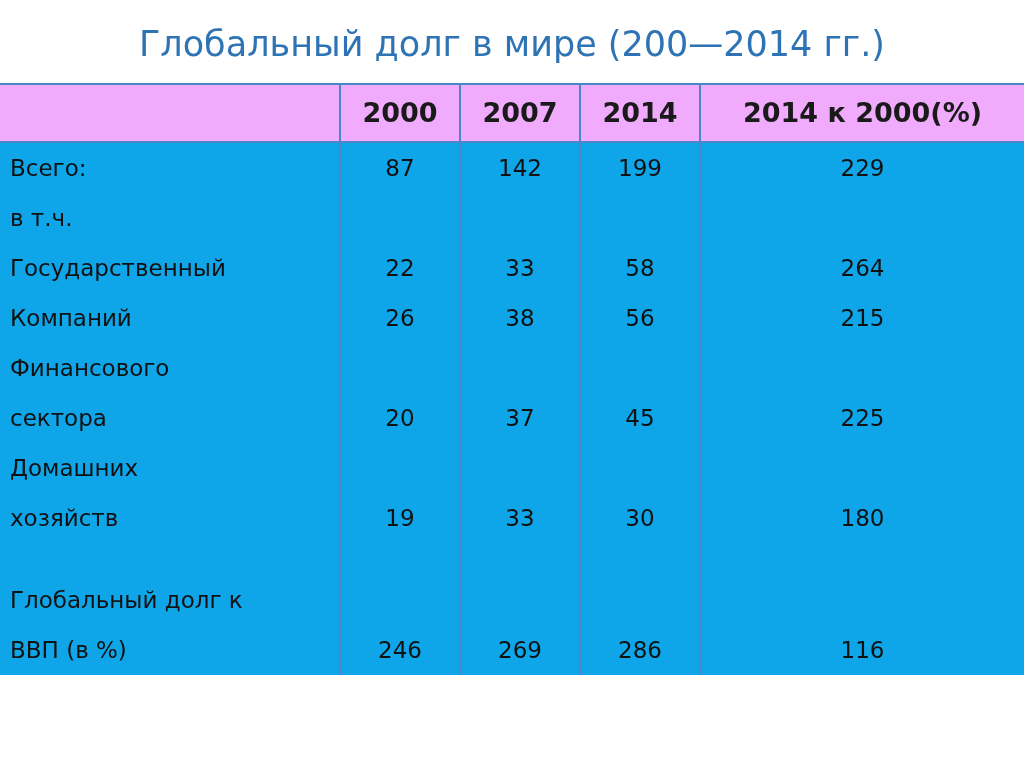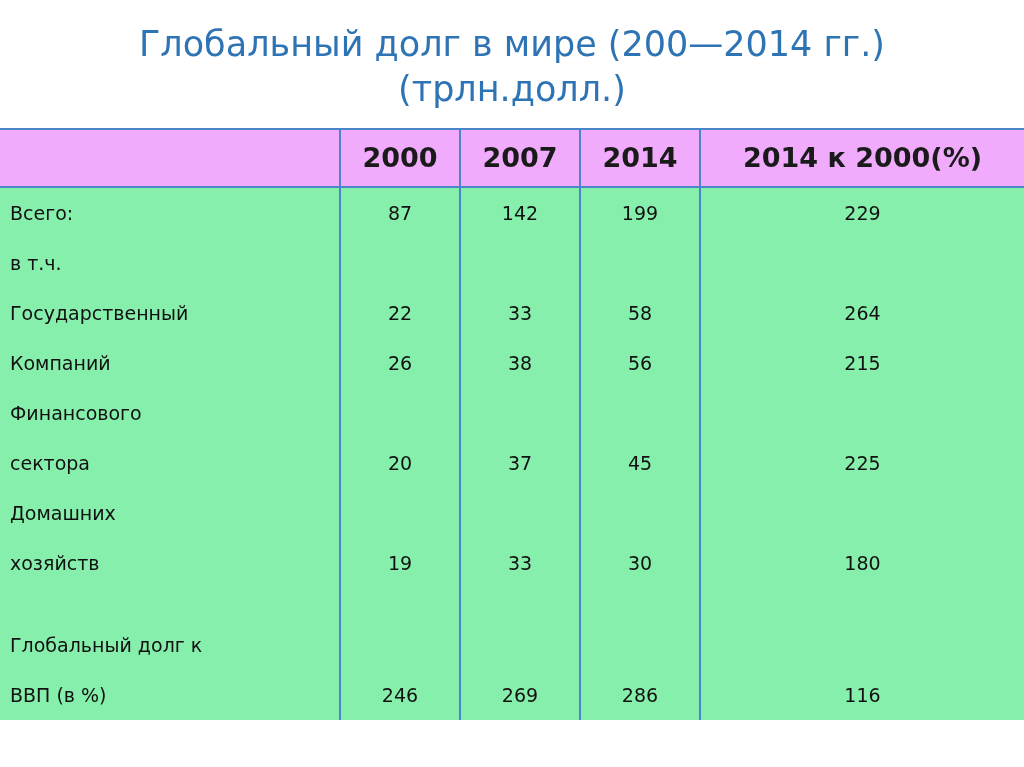--- a/index.html
+++ b/index.html
@@ -62,23 +62,23 @@
   }
   table.data thead th.label-head {
     border-right: 2px solid #4a86c8;
     text-align: left;
   }
   table.data thead th:last-child {
     border-right: none;
     margin-top: 28px;
   }
   table.data tbody td {
-    background: #86efac;
+    background: #0ea5e9;
     color: #111111;
-    font-size: 19px;
+    font-size: 23px;
     padding: 3px 8px;
     border-right: 2px solid #4a86c8;
     vertical-align: middle;
     height: 44px;
   }
   table.data tbody td:last-child {
     border-right: none;
   }
   table.data tbody td.label {
     text-align: left;
@@ -92,21 +92,20 @@
   }
 </style>
 </head>
 <body>
 
 <div class="slide">
 
   <div class="title-block">
     <h1 class="slide-title">
       <span>Глобальный долг в мире (200—2014 гг.)</span><br>
-      <span>(трлн.долл.)</span>
     </h1>
   </div>
 
   <div class="table-wrap">
     <table class="data">
       <colgroup>
         <col class="c0">
           <col class="c1">
           <col class="c2">
           <col class="c3">

